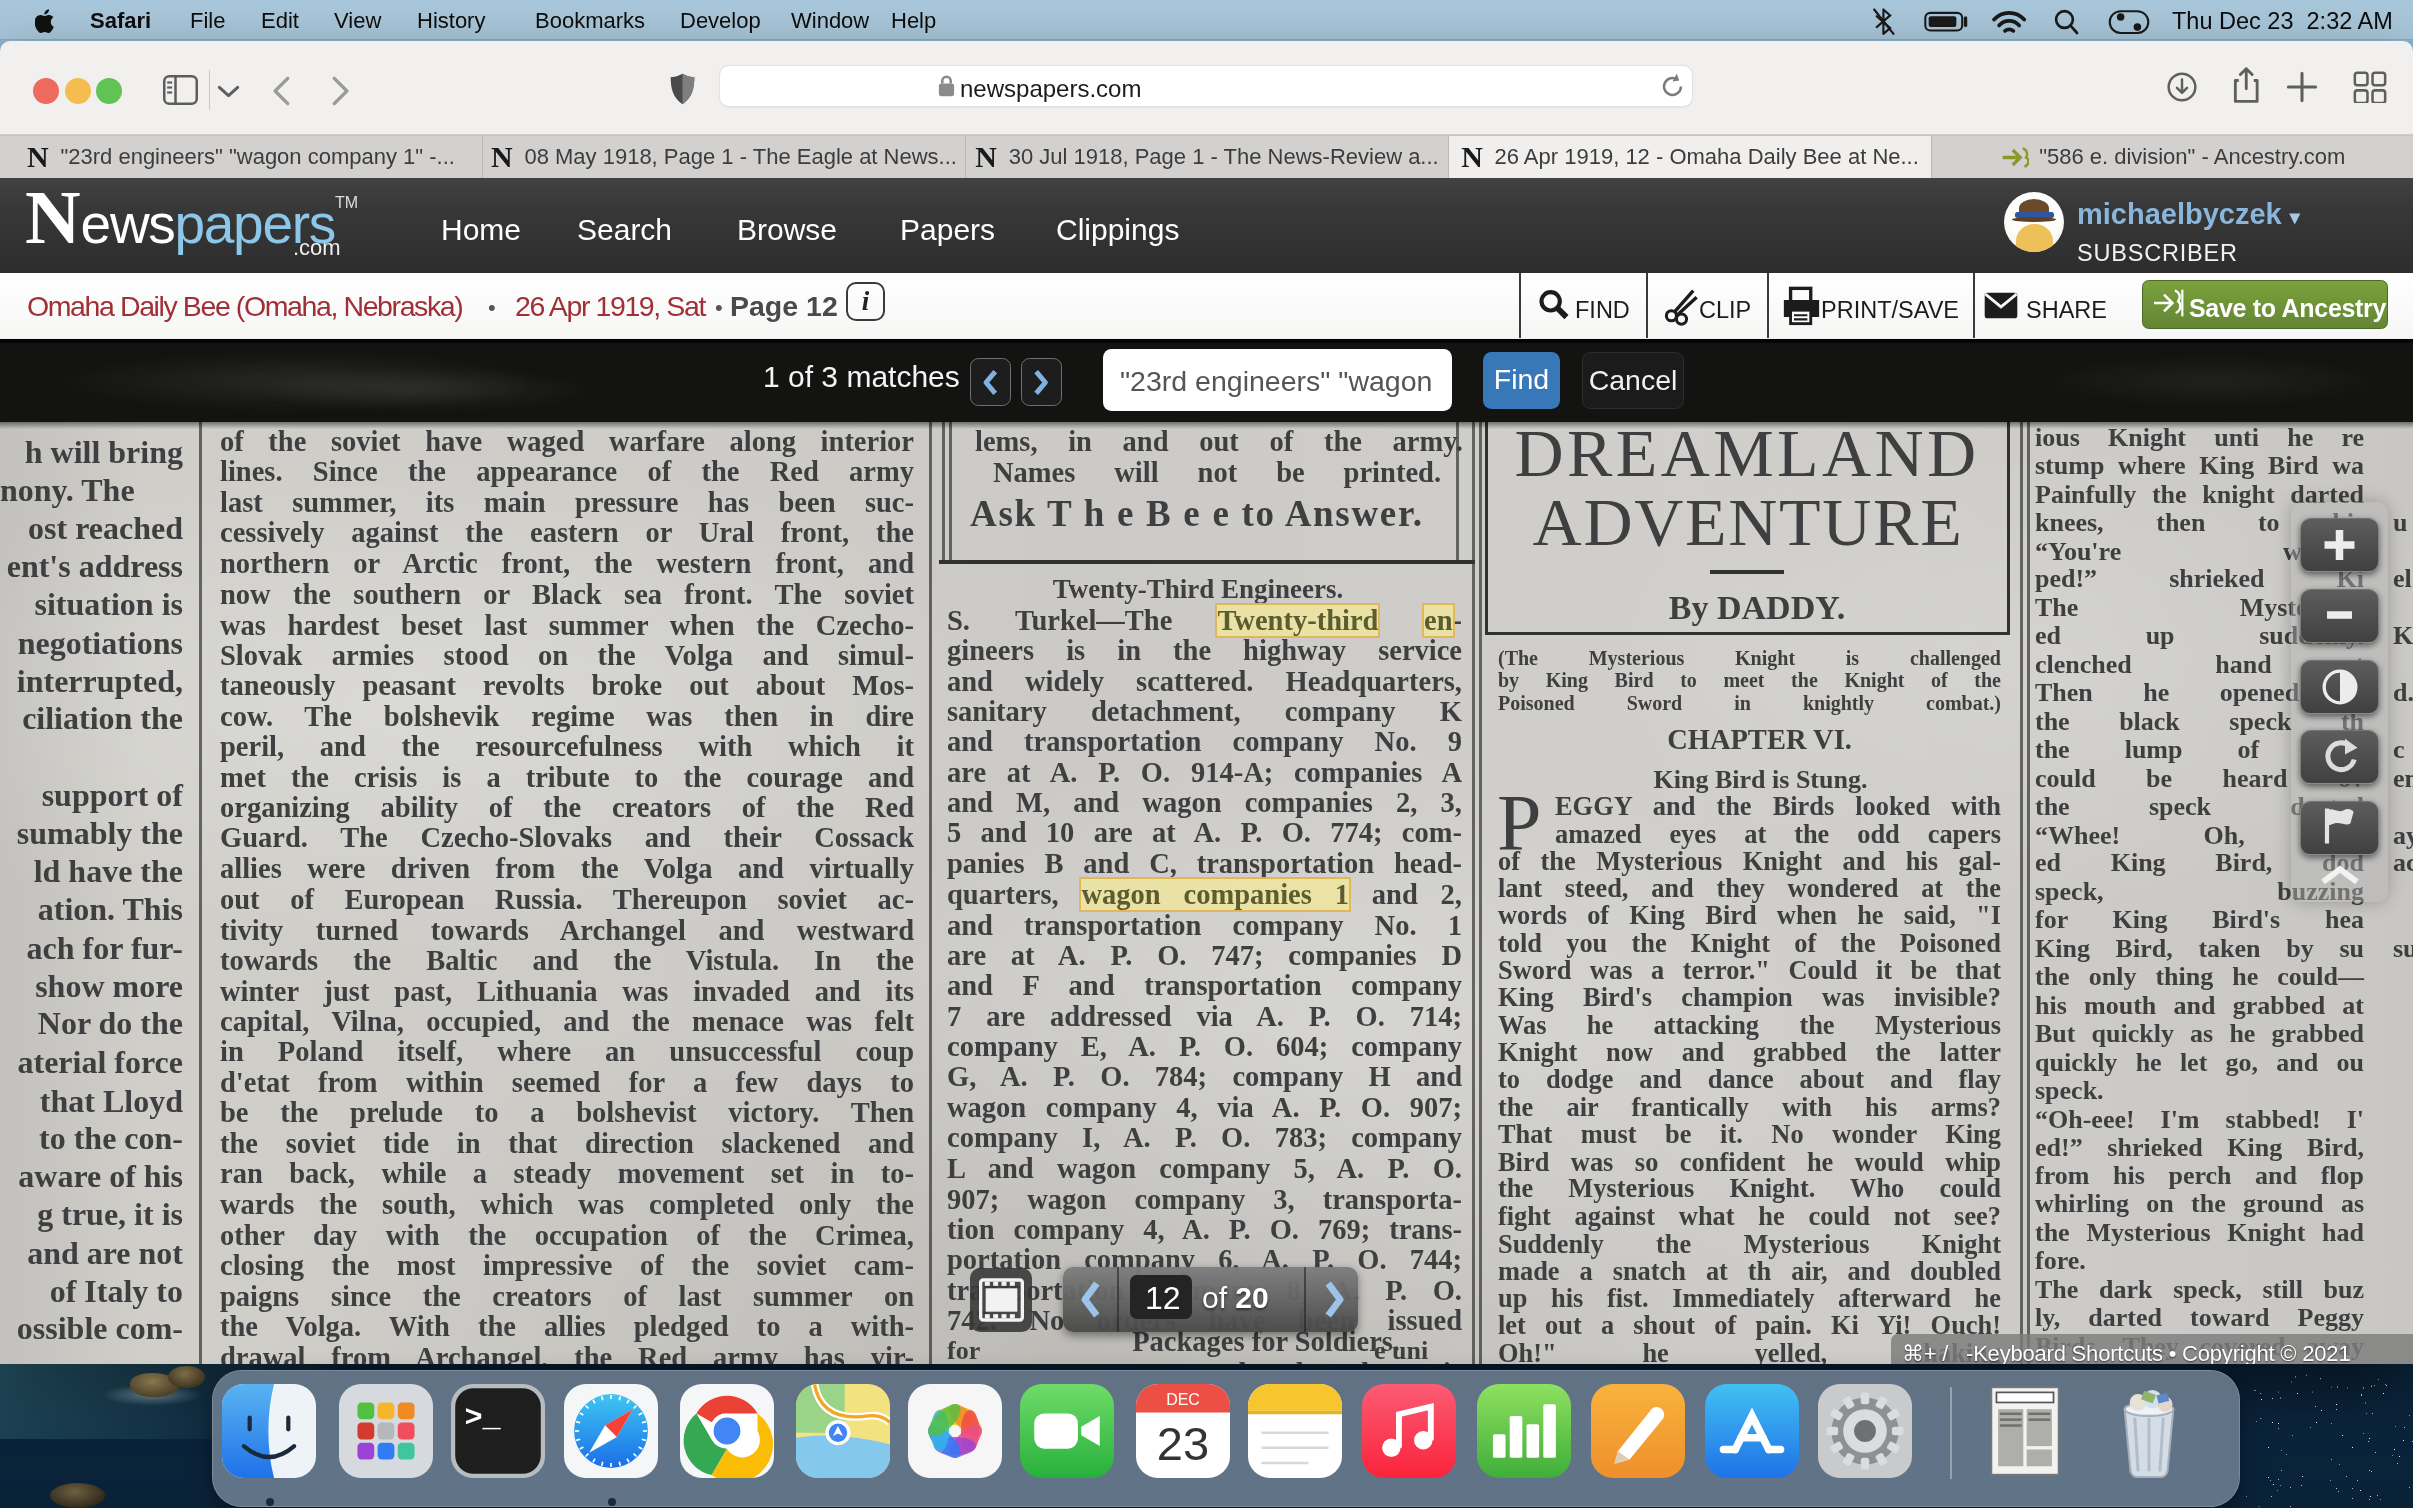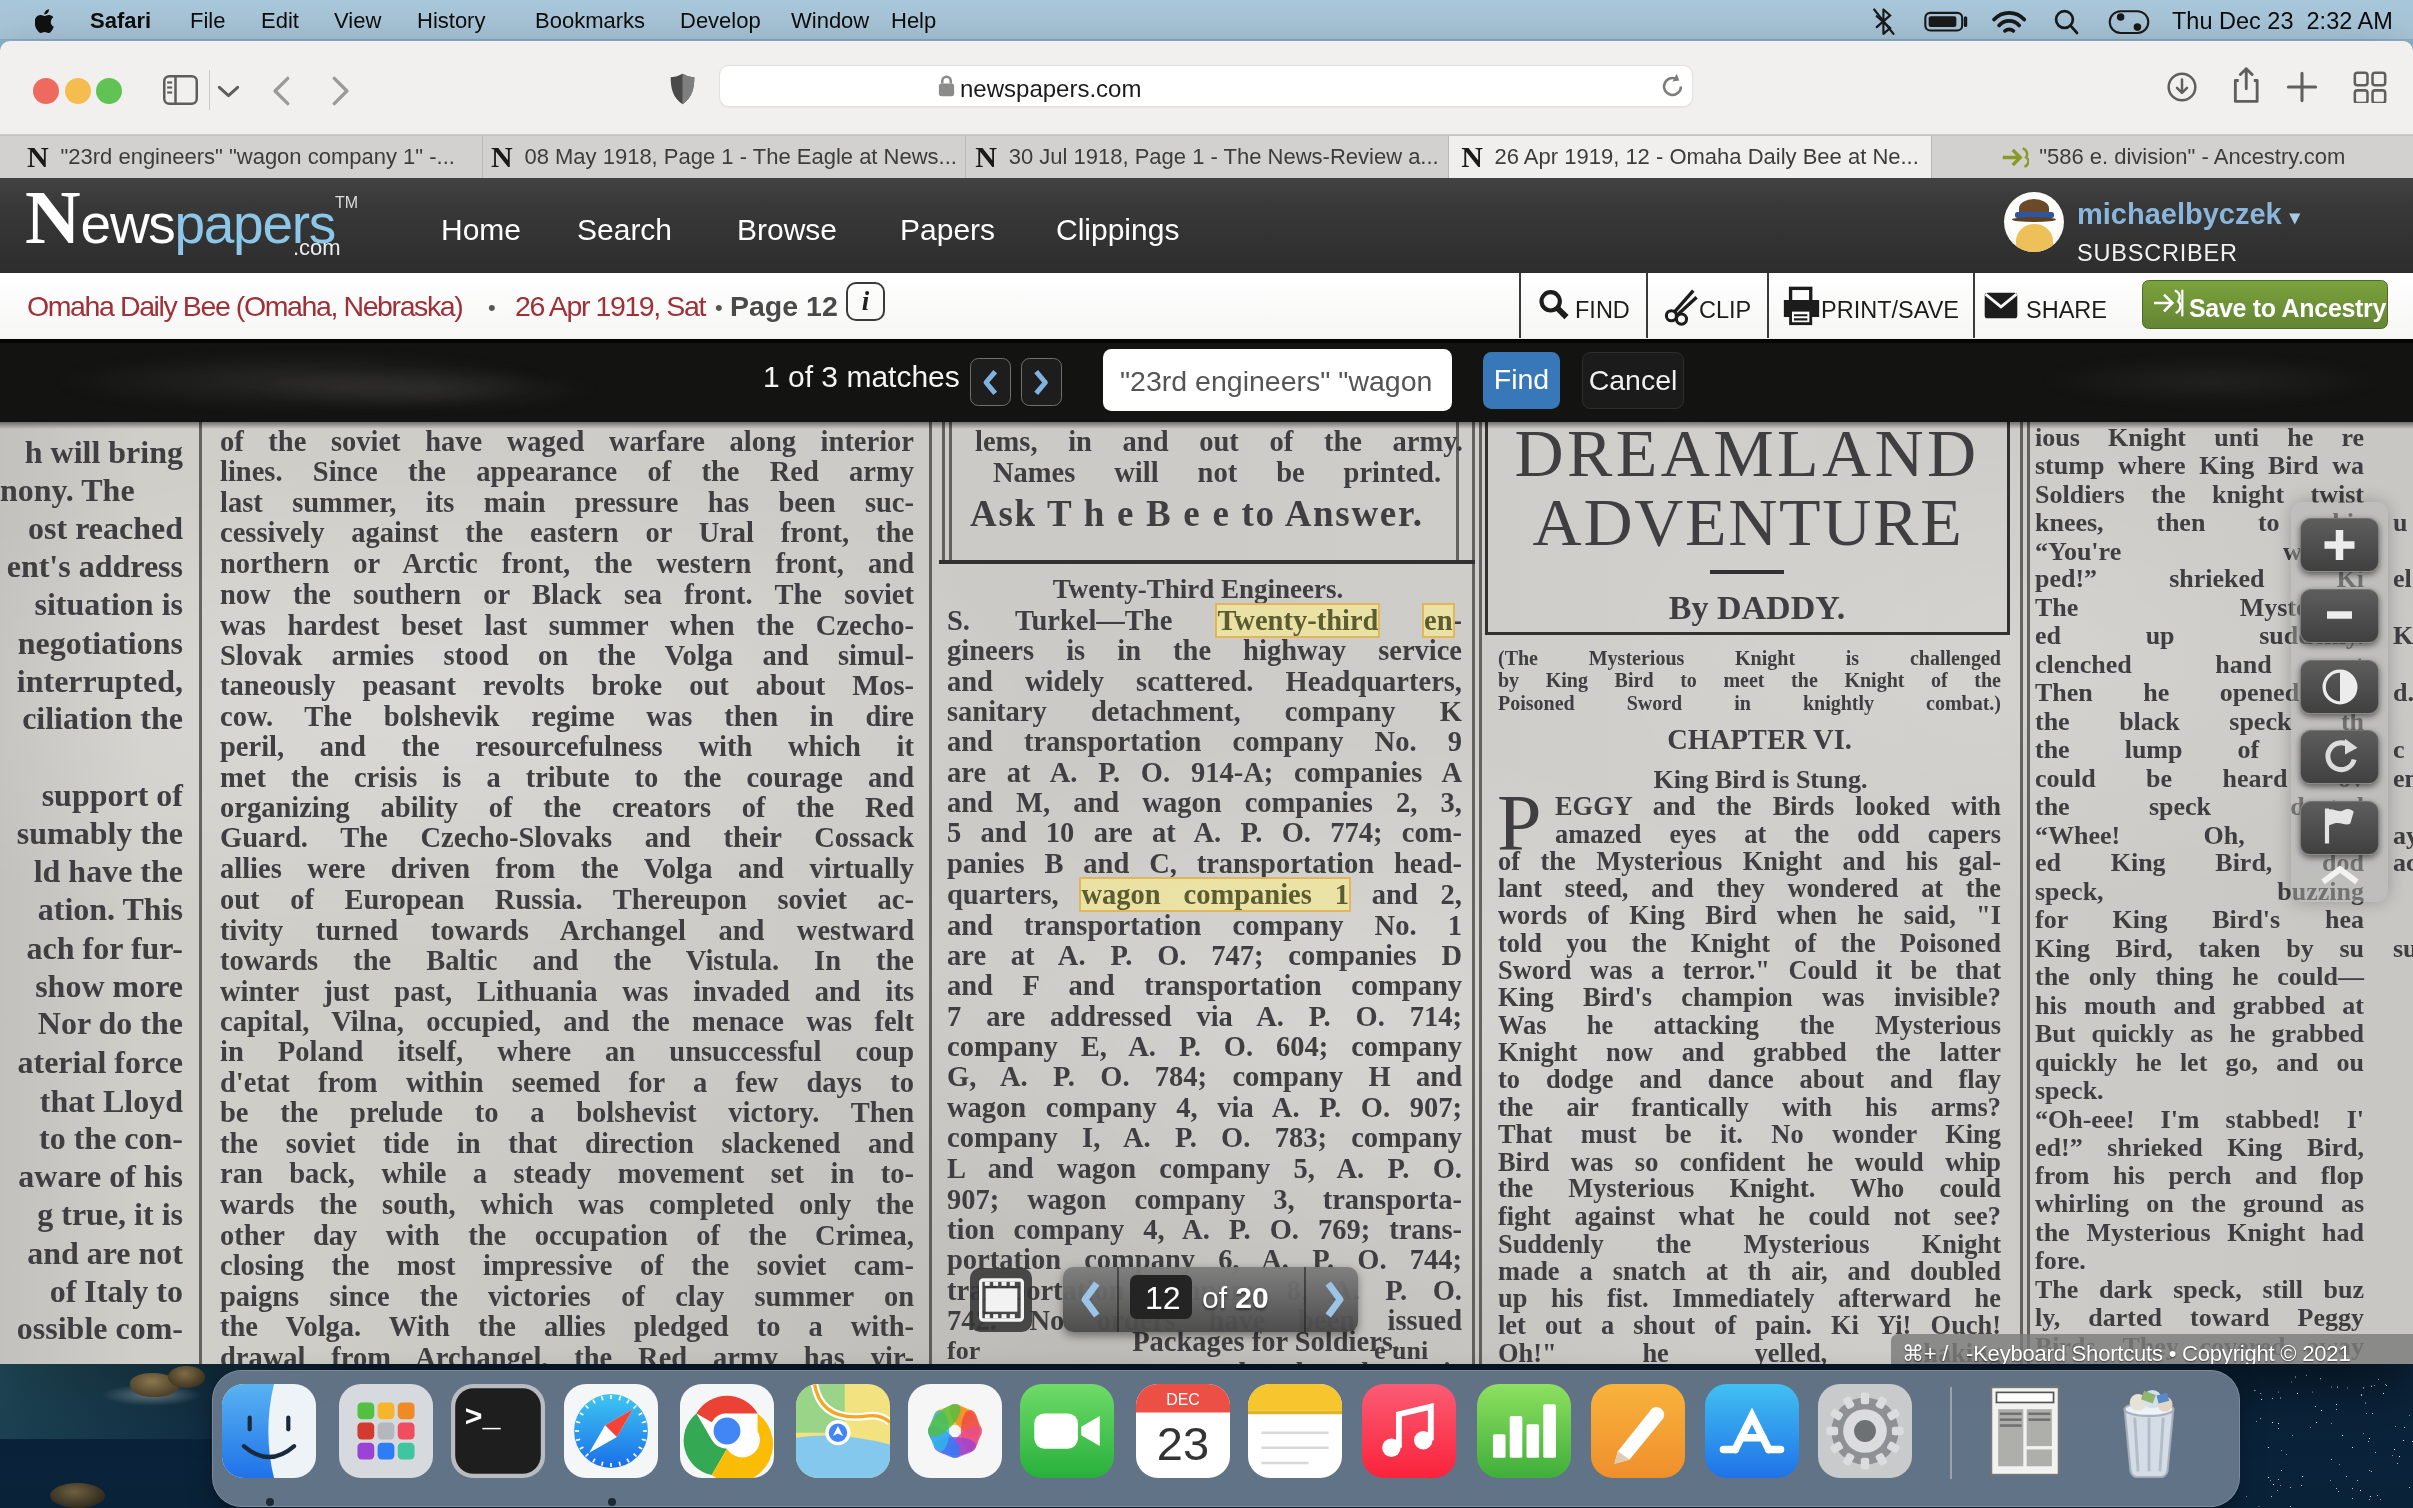--- a/index.html
+++ b/index.html
@@ -287,21 +287,21 @@
       <div class="np jl" style="position:absolute;left:220px;top:555px;width:694px;font-size:28.5px;line-height:30.5px;">winter just past, Lithuania was invaded and its</div>
       <div class="np jl" style="position:absolute;left:220px;top:585px;width:694px;font-size:28.5px;line-height:30.5px;">capital, Vilna, occupied, and the menace was felt</div>
       <div class="np jl" style="position:absolute;left:220px;top:615px;width:694px;font-size:28.5px;line-height:30.5px;">in Poland itself, where an unsuccessful coup</div>
       <div class="np jl" style="position:absolute;left:220px;top:646px;width:694px;font-size:28.5px;line-height:30.5px;">d'etat from within seemed for a few days to</div>
       <div class="np jl" style="position:absolute;left:220px;top:676px;width:694px;font-size:28.5px;line-height:30.5px;">be the prelude to a bolshevist victory.  Then</div>
       <div class="np jl" style="position:absolute;left:220px;top:707px;width:694px;font-size:28.5px;line-height:30.5px;">the soviet tide in that direction slackened and</div>
       <div class="np jl" style="position:absolute;left:220px;top:737px;width:694px;font-size:28.5px;line-height:30.5px;">ran back, while a steady movement set in to-</div>
       <div class="np jl" style="position:absolute;left:220px;top:768px;width:694px;font-size:28.5px;line-height:30.5px;">wards the south, which was completed only the</div>
       <div class="np jl" style="position:absolute;left:220px;top:799px;width:694px;font-size:28.5px;line-height:30.5px;">other day with the occupation of the Crimea,</div>
       <div class="np jl" style="position:absolute;left:220px;top:829px;width:694px;font-size:28.5px;line-height:30.5px;">closing the most impressive of the soviet cam-</div>
-      <div class="np jl" style="position:absolute;left:220px;top:860px;width:694px;font-size:28.5px;line-height:30.5px;">paigns since the victories of clay summer on</div>
+      <div class="np jl" style="position:absolute;left:220px;top:860px;width:694px;font-size:28.5px;line-height:30.5px;">paigns since the creators of last summer on</div>
       <div class="np jl" style="position:absolute;left:220px;top:890px;width:694px;font-size:28.5px;line-height:30.5px;">the Volga.  With the allies pledged to a with-</div>
       <div class="np jl" style="position:absolute;left:220px;top:921px;width:694px;font-size:28.5px;line-height:30.5px;">drawal from Archangel, the Red army has vir-</div>
       <div class="vr" style="left:942px;top:0px;height:141px;"></div>
       <div class="vr" style="left:949px;top:0px;height:141px;"></div>
       <div class="vr" style="left:1456px;top:0px;height:141px;"></div>
       <div class="np jl" style="position:absolute;left:975px;top:5px;width:488px;font-size:28.5px;line-height:30.5px;">lems, in and out of the army.</div>
       <div class="np jl" style="position:absolute;left:993px;top:36px;width:448px;font-size:28.5px;line-height:30.5px;">Names  will  not  be  printed.</div>
       <div class="np" style="position:absolute;left:970px;top:70px;width:492px;font-size:37px;line-height:44px;letter-spacing:1.7px;">Ask  T h e  B e e  to  Answer.</div>
       <div class="abs" style="left:939px;top:138px;width:536px;height:4.2px;background:#2a2a28;"></div>
       <div class="np" style="position:absolute;left:1039px;top:153px;width:318px;font-size:27px;line-height:28.5px;text-align:center;white-space:nowrap;">Twenty-Third Engineers.</div>
@@ -360,21 +360,21 @@
       <div class="np jl" style="position:absolute;left:1498px;top:727px;width:503px;font-size:26.4px;line-height:27px;">Bird was so confident he would whip</div>
       <div class="np jl" style="position:absolute;left:1498px;top:753px;width:503px;font-size:26.4px;line-height:27px;">the Mysterious Knight.   Who could</div>
       <div class="np jl" style="position:absolute;left:1498px;top:781px;width:503px;font-size:26.4px;line-height:27px;">fight against what he could not see?</div>
       <div class="np jl" style="position:absolute;left:1498px;top:809px;width:503px;font-size:26.4px;line-height:27px;">Suddenly  the  Mysterious  Knight</div>
       <div class="np jl" style="position:absolute;left:1498px;top:836px;width:503px;font-size:26.4px;line-height:27px;">made a snatch at th air, and doubled</div>
       <div class="np jl" style="position:absolute;left:1498px;top:863px;width:503px;font-size:26.4px;line-height:27px;">up his fist. Immediately afterward he</div>
       <div class="np jl" style="position:absolute;left:1498px;top:890px;width:503px;font-size:26.4px;line-height:27px;">let out a shout of pain. Ki Yi! Ouch!</div>
       <div class="np jl" style="position:absolute;left:1498px;top:918px;width:503px;font-size:26.4px;line-height:27px;">Oh!"   he   yelled,   shaking</div>
       <div class="np jl" style="position:absolute;left:2035px;top:1.7px;width:329px;font-size:26px;line-height:28px;">ious  Knight  unti   he  re</div>
       <div class="np jl" style="position:absolute;left:2035px;top:30px;width:329px;font-size:26px;line-height:28px;">stump where King Bird wa</div>
-      <div class="np jl" style="position:absolute;left:2035px;top:59px;width:329px;font-size:26px;line-height:28px;">Soldiers  the  knight  twist</div>
+      <div class="np jl" style="position:absolute;left:2035px;top:59px;width:329px;font-size:26px;line-height:28px;">Painfully  the  knight  darted</div>
       <div class="np jl" style="position:absolute;left:2035px;top:87px;width:329px;font-size:26px;line-height:28px;">knees,  then  to  his</div>
       <div class="np" style="position:absolute;left:2393px;top:87px;width:20px;font-size:26px;line-height:28px;">u</div>
       <div class="np jl" style="position:absolute;left:2035px;top:116px;width:329px;font-size:26px;line-height:28px;">“You're    whippe</div>
       <div class="np jl" style="position:absolute;left:2035px;top:143px;width:329px;font-size:26px;line-height:28px;">ped!”  shrieked  Ki</div>
       <div class="np" style="position:absolute;left:2393px;top:143px;width:20px;font-size:26px;line-height:28px;">el</div>
       <div class="np jl" style="position:absolute;left:2035px;top:172px;width:329px;font-size:26px;line-height:28px;">The  Mysterious  </div>
       <div class="np jl" style="position:absolute;left:2035px;top:200px;width:329px;font-size:26px;line-height:28px;">ed  up  suddenly. </div>
       <div class="np" style="position:absolute;left:2393px;top:200px;width:20px;font-size:26px;line-height:28px;">K</div>
       <div class="np jl" style="position:absolute;left:2035px;top:229px;width:329px;font-size:26px;line-height:28px;">clenched   hand   t</div>
       <div class="np jl" style="position:absolute;left:2035px;top:257px;width:329px;font-size:26px;line-height:28px;">Then  he  opened  h</div>

